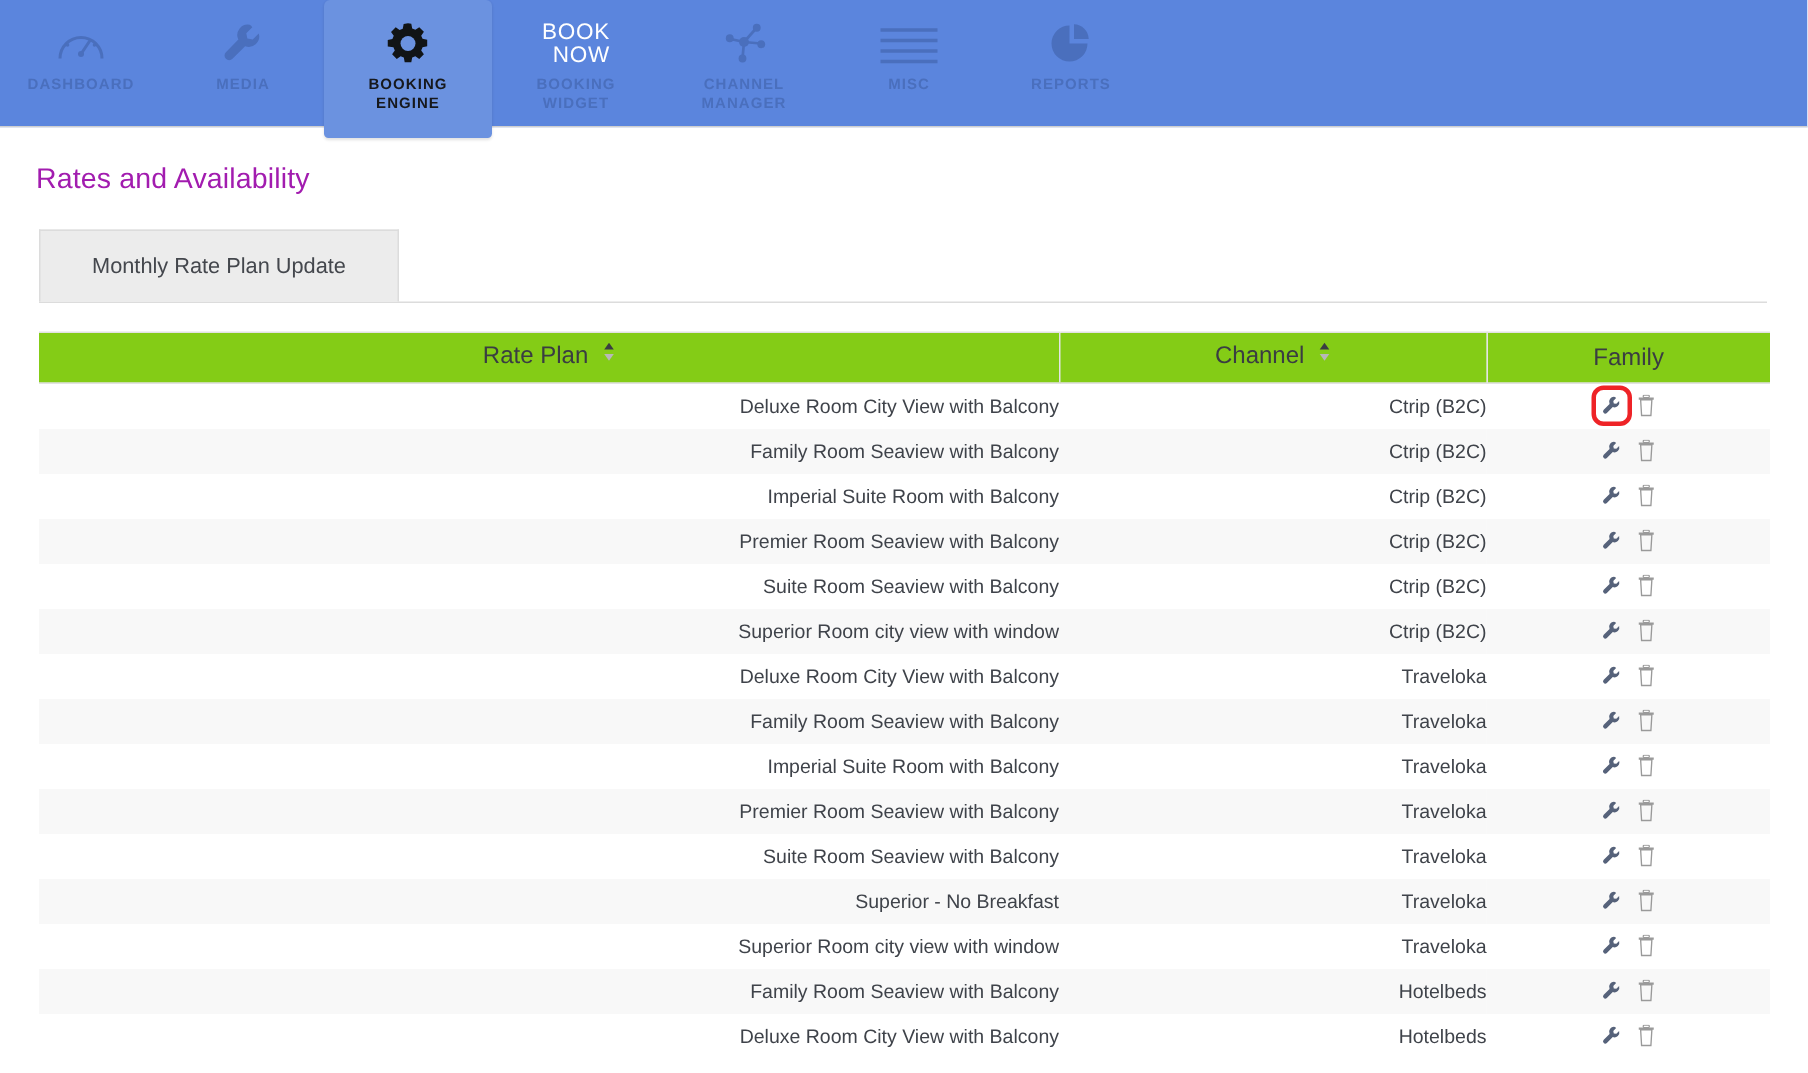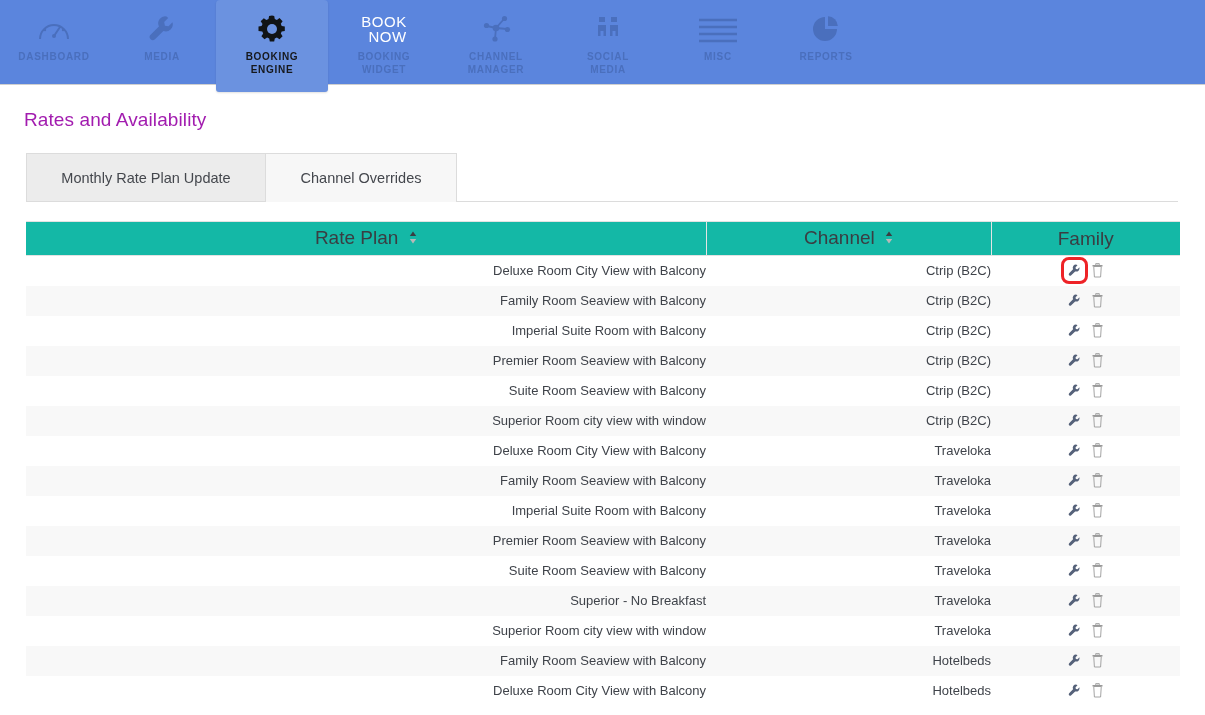--- a/index.html
+++ b/index.html
@@ -124,24 +124,24 @@
   .table-wrap {
     margin: 19px 0 0 26px;
     width: 1154px;
   }
   table.grid {
     width: 100%;
     border-collapse: collapse;
     table-layout: fixed;
   }
   table.grid th {
-    background: #14b8a6;
+    background: #84cc16;
     border-top: 1px solid #e2e2e2;
     border-bottom: 1px solid #e2e2e2;
-    font-size: 19px;
+    font-size: 16px;
     font-weight: normal;
     color: #3a3d42;
     height: 34px;
     text-align: center;
     vertical-align: middle;
   }
   table.grid td {
     height: 30px;
     font-size: 13px;
     color: #3f434a;
@@ -249,32 +249,20 @@
         <circle cx="25.5" cy="5.5" r="2.6" fill="#4a6fbd"></circle>
         <circle cx="28.5" cy="16.5" r="2.6" fill="#4a6fbd"></circle>
         <circle cx="7.5" cy="12.5" r="2.6" fill="#4a6fbd"></circle>
         <circle cx="16" cy="26" r="2.6" fill="#4a6fbd"></circle>
       </svg>
     </span>
     <span class="nav-label">CHANNEL
 MANAGER</span>
   </div>
 
-  <div class="nav-item wide">
-    <span class="nav-icon">
-      <svg width="32" height="32" viewBox="0 0 32 32">
-        <rect x="7" y="4" width="6" height="5" fill="#4a6fbd"></rect>
-        <path d="M6 12h8v11h-2.5v-5h-3v5H6z" fill="#4a6fbd"></path>
-        <rect x="19" y="4" width="6" height="5" fill="#4a6fbd"></rect>
-        <path d="M18 12h8v11h-2.5v-5h-3v5H18z" fill="#4a6fbd"></path>
-      </svg>
-    </span>
-    <span class="nav-label">SOCIAL
-MEDIA</span>
-  </div>
 
   <div class="nav-item">
     <span class="nav-icon">
       <svg width="42" height="32" viewBox="0 0 42 32">
         <line x1="2" y1="7" x2="40" y2="7" stroke="#4a6fbd" stroke-width="2.3"></line>
         <line x1="2" y1="14" x2="40" y2="14" stroke="#4a6fbd" stroke-width="2.3"></line>
         <line x1="2" y1="21" x2="40" y2="21" stroke="#4a6fbd" stroke-width="2.3"></line>
         <line x1="2" y1="28" x2="40" y2="28" stroke="#4a6fbd" stroke-width="2.3"></line>
       </svg>
     </span>
@@ -294,23 +282,20 @@
   <div class="nav-spacer"></div>
 </div>
 
 <div class="page">
 
   <h1 class="page-title">Rates and Availability</h1>
 
   <div class="tabs">
     <div class="tab t1">
       <span>Monthly Rate Plan Update</span>
-    </div>
-    <div class="tab t3">
-      <span>Channel Overrides</span>
     </div>
     <div class="tabs-fill"></div>
   </div>
 
   <div class="table-wrap">
     <table class="grid">
       <colgroup>
         <col class="c-rate">
           <col class="c-channel">
           <col class="c-admin">

